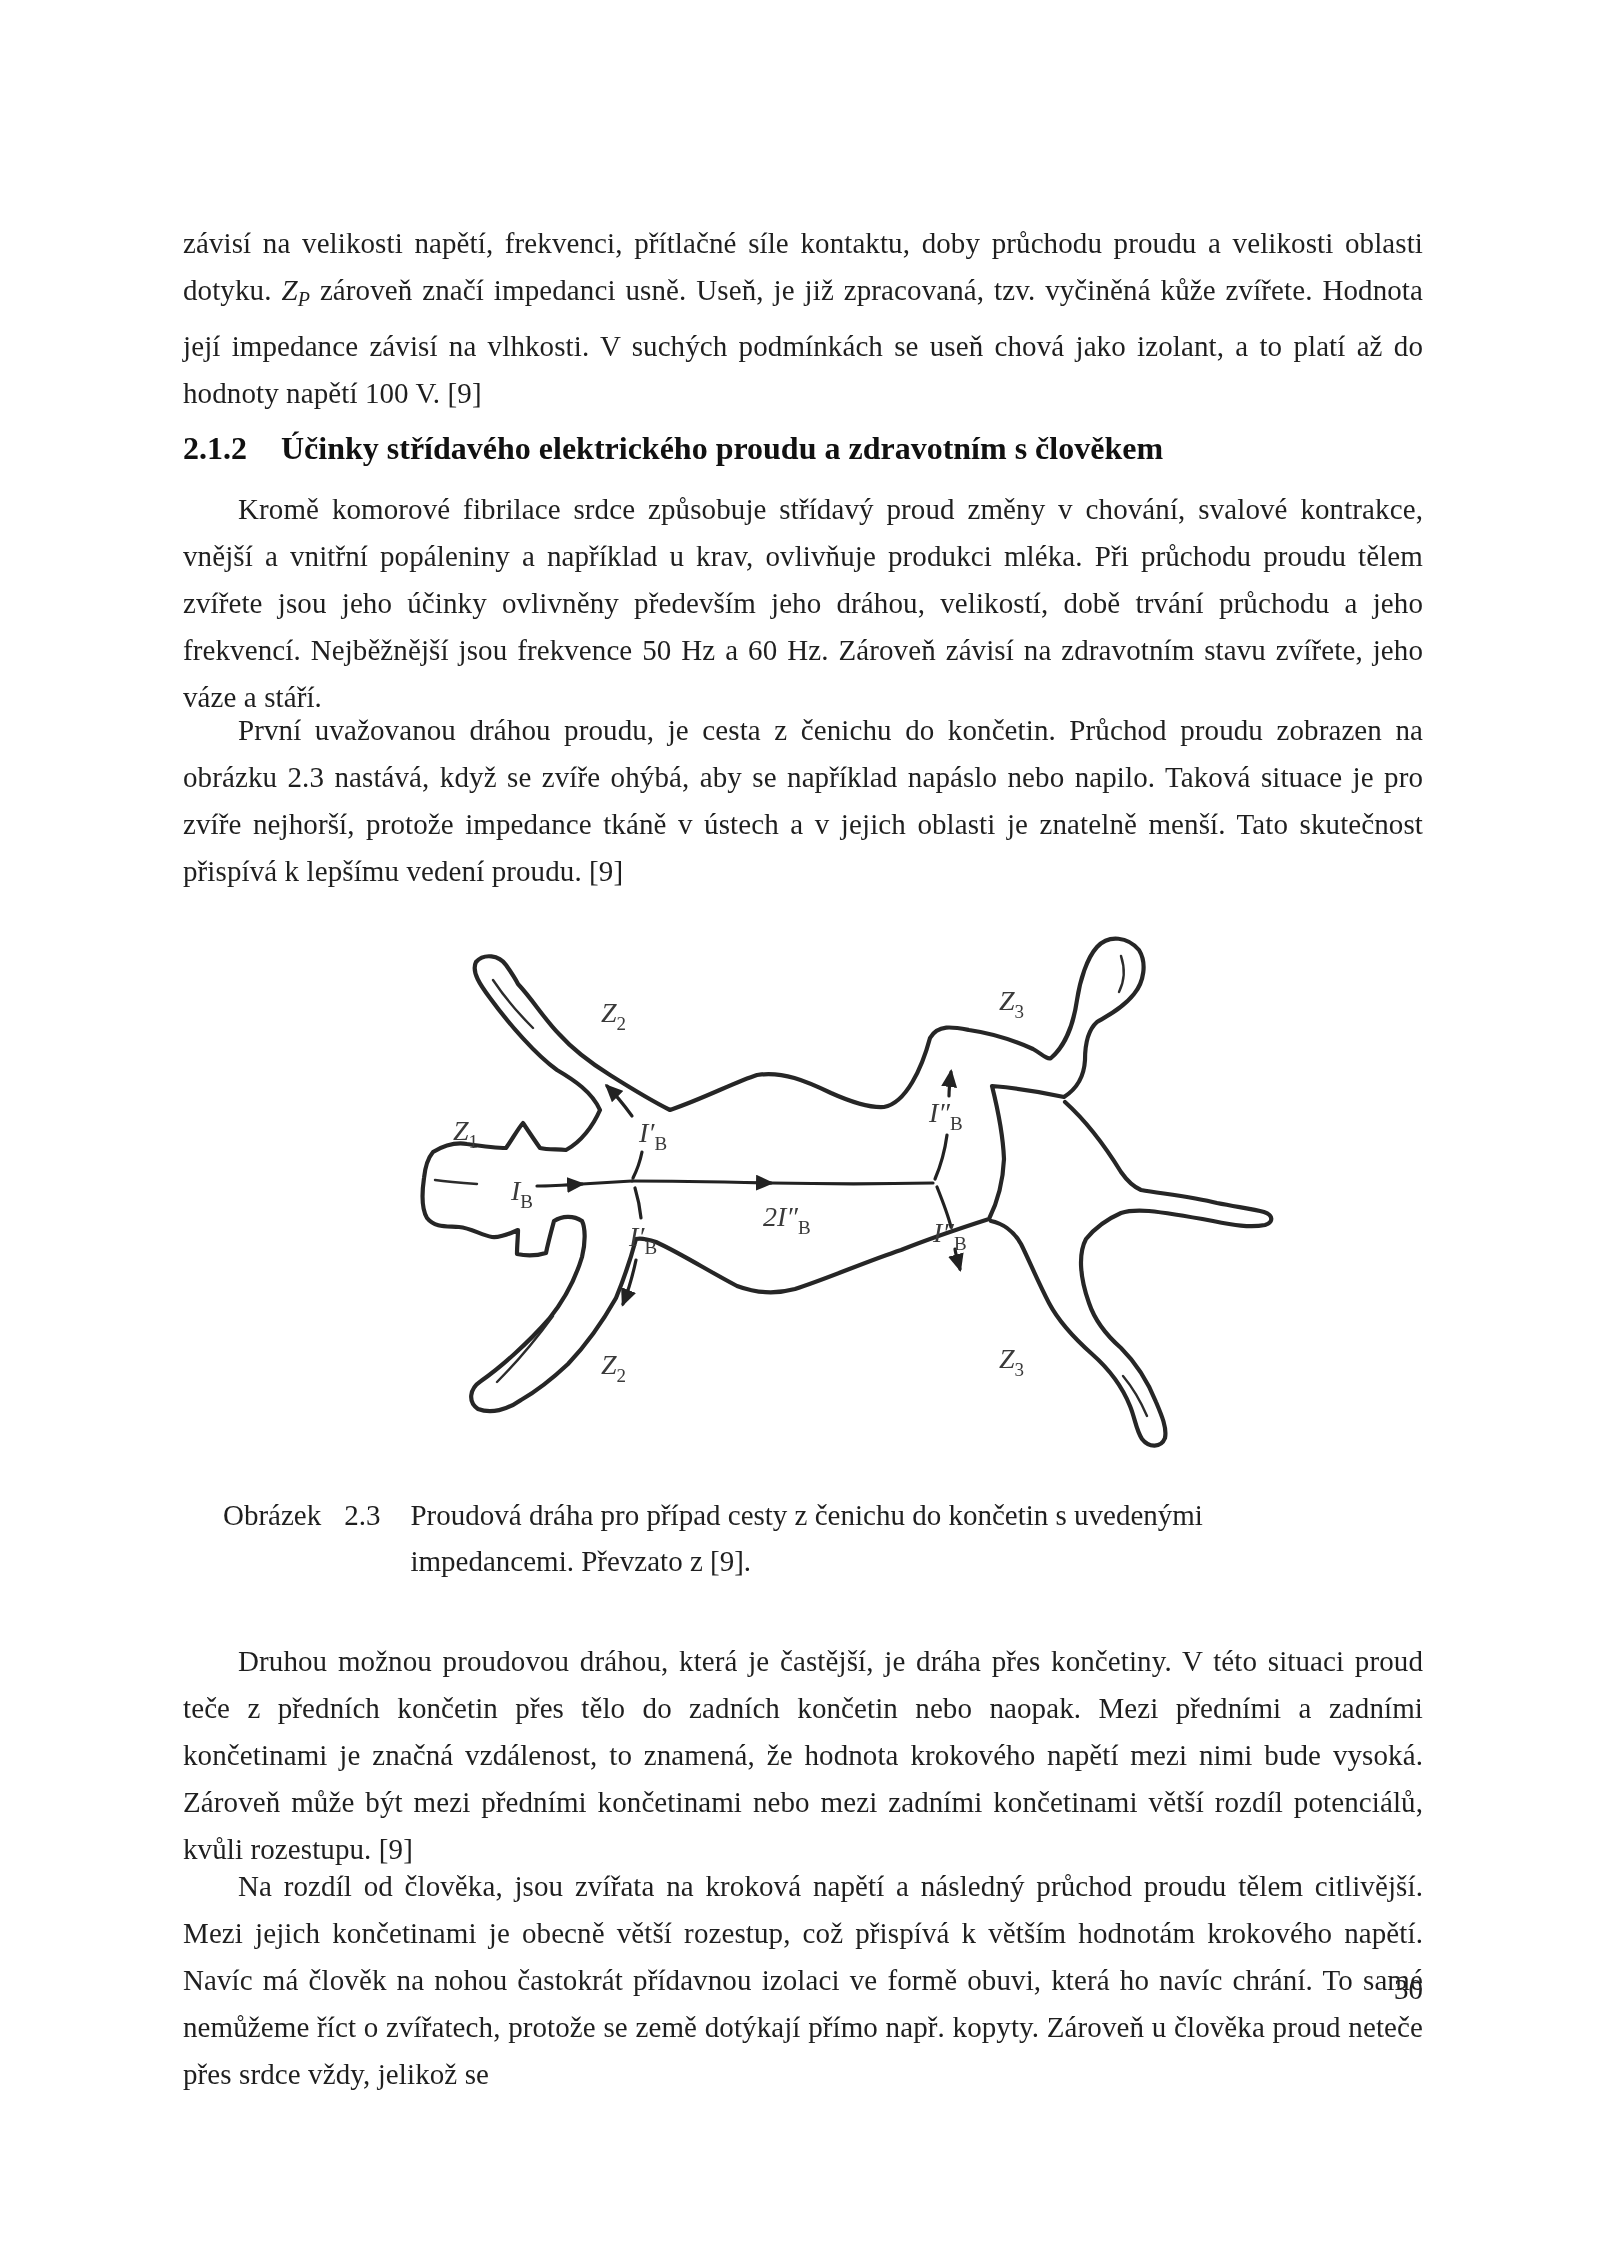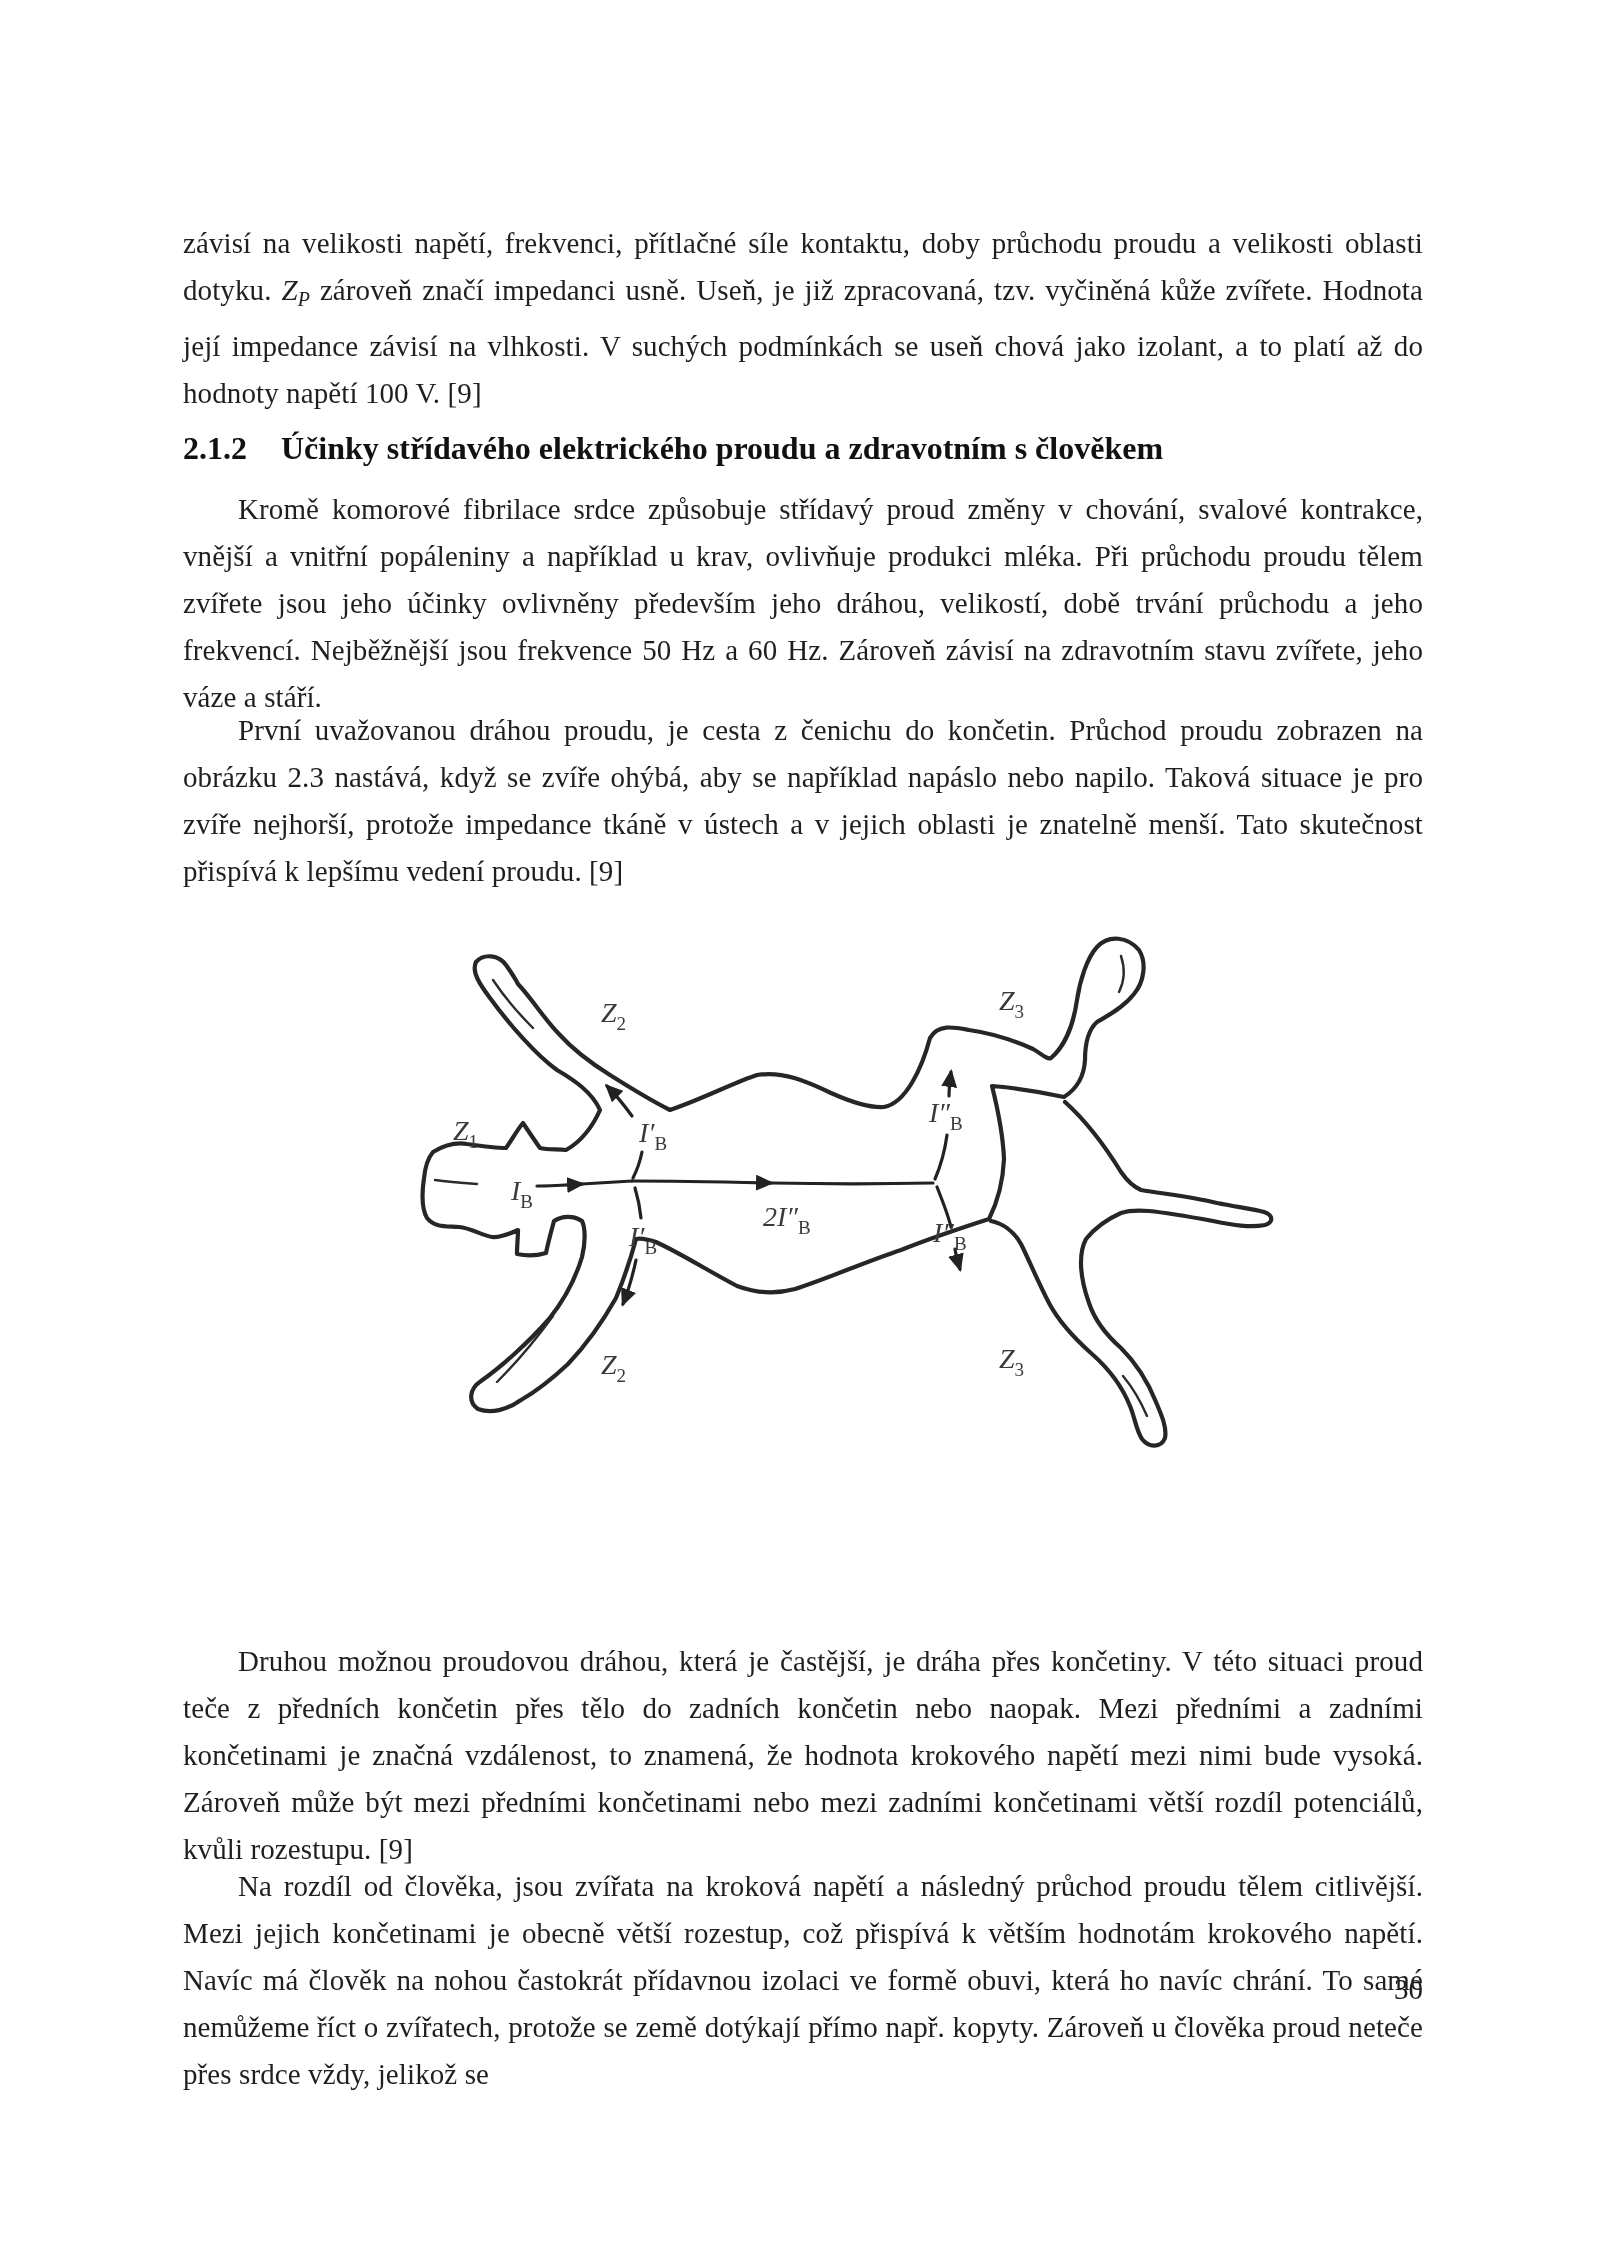--- a/index.html
+++ b/index.html
@@ -234,20 +234,25 @@
         <text class="fl" x="226" y="280"><tspan>I</tspan><tspan class="fls" dy="8">B</tspan></text>
         <text class="fl" x="354" y="222"><tspan>I′</tspan><tspan class="fls" dy="8">B</tspan></text>
         <text class="fl" x="344" y="326"><tspan>I′</tspan><tspan class="fls" dy="8">B</tspan></text>
         <text class="fl" x="644" y="202"><tspan>I″</tspan><tspan class="fls" dy="8">B</tspan></text>
         <text class="fl" x="648" y="322"><tspan>I″</tspan><tspan class="fls" dy="8">B</tspan></text>
         <text class="fl" x="478" y="306"><tspan>2I″</tspan><tspan class="fls" dy="8">B</tspan></text>
       </g>
     </svg>
   </div>
 
+  <div class="caption">
+    <span class="cap-label">Obrázek</span>
+    <span class="cap-num">2.3</span>
+    <span class="cap-text">Proudová dráha pro případ cesty z čenichu do končetin s uvedenými impedancemi. Převzato z [9].</span>
+  </div>
 
   <p class="body-text indent p4">Druhou možnou proudovou dráhou, která je častější, je dráha přes končetiny. V této situaci proud teče z předních končetin přes tělo do zadních končetin nebo naopak. Mezi předními a zadními končetinami je značná vzdálenost, to znamená, že hodnota krokového napětí mezi nimi bude vysoká. Zároveň může být mezi předními končetinami nebo mezi zadními končetinami větší rozdíl potenciálů, kvůli rozestupu. [9]</p>
 
   <p class="body-text indent p5">Na rozdíl od člověka, jsou zvířata na kroková napětí a následný průchod proudu tělem citlivější. Mezi jejich končetinami je obecně větší rozestup, což přispívá k větším hodnotám krokového napětí. Navíc má člověk na nohou častokrát přídavnou izolaci ve formě obuvi, která ho navíc chrání. To samé nemůžeme říct o zvířatech, protože se země dotýkají přímo např. kopyty. Zároveň u člověka proud neteče přes srdce vždy, jelikož se</p>
 
   <div class="page-number">30</div>
 
 </div>
 
 </body></html>

